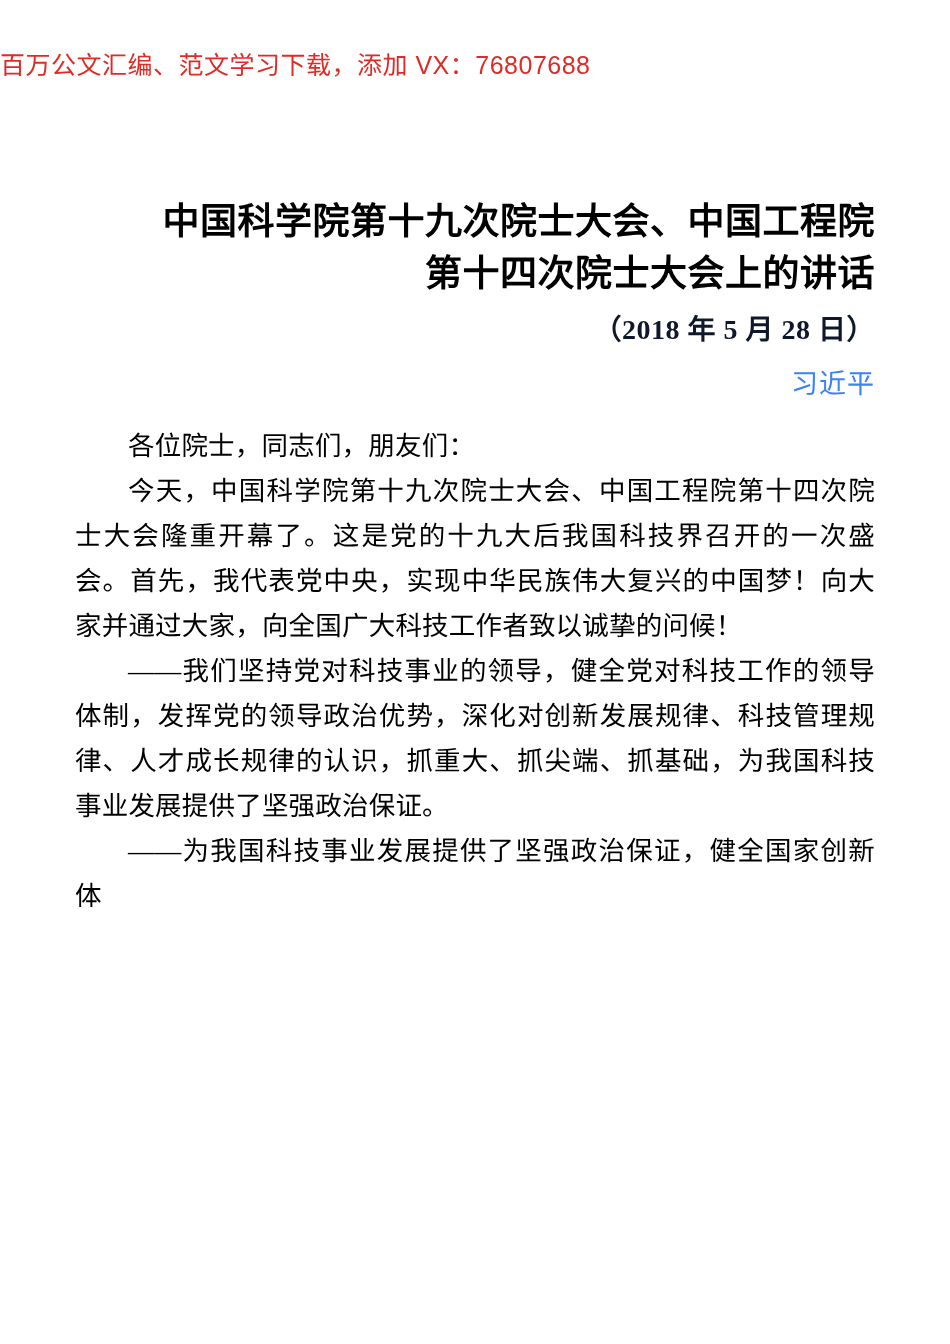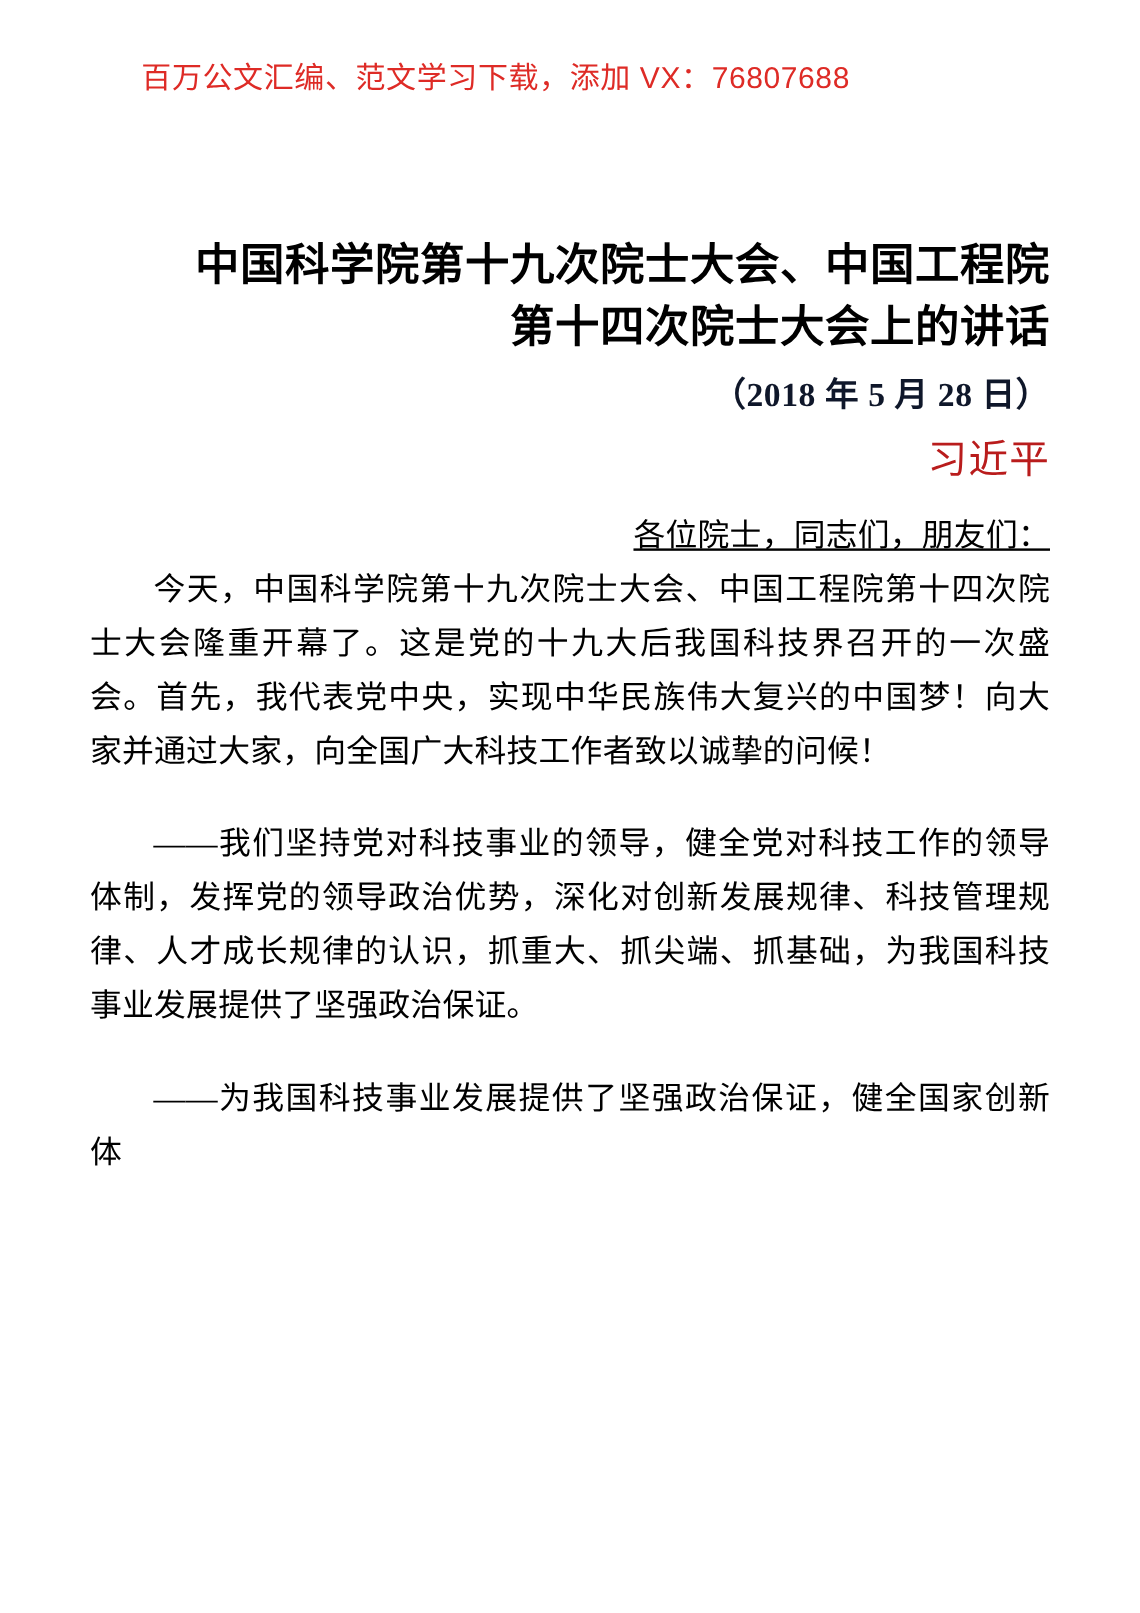--- a/index.html
+++ b/index.html
@@ -16,21 +16,21 @@
     overflow: hidden;
     box-sizing: border-box;
   }
 
   
   .promo-header {
     position: absolute;
     top: 50px;
     left: 0;
     width: 826px;
-    text-align: center;
+    text-align: left;
     font-family: "Liberation Sans", "DejaVu Sans", sans-serif;
     font-size: 25px;
     font-weight: 400;
     letter-spacing: 0.5px;
     color: #DE2B26;
     white-space: nowrap;
     line-height: 1.2;
   }
 
   
@@ -54,24 +54,24 @@
     font-family: "Liberation Serif", "DejaVu Serif", serif;
     font-size: 28px;
     font-weight: bold;
     line-height: 44px;
     color: #0f172a;
     margin: 8px 0 0 0;
     letter-spacing: 0.5px;
   }
   .doc-author {
     font-family: "Liberation Serif", "DejaVu Serif", serif;
-    font-size: 33px;
+    font-size: 27px;
     font-weight: 400;
     line-height: 44px;
-    color: #b91c1c;
+    color: #3b82f6;
     margin: 10px 0 0 0;
     letter-spacing: 1px;
   }
 
   
   .doc-body {
     position: absolute;
     top: 424px;
     left: 75px;
     width: 800px;
@@ -82,26 +82,24 @@
     line-height: 45px;
     color: #000000;
     margin: 0;
     text-align: justify;
     text-justify: inter-ideograph;
     text-indent: 2em;
     letter-spacing: 0.2px;
     word-break: break-all;
   }
   .doc-para.salutation {
-    text-align: right;
-    text-decoration: underline;
+    text-align: left;
   }
   .doc-para.dash-para {
     text-align: justify;
-    margin-top: 32px;
   }
 </style>
 </head>
 <body>
 
 <div class="page">
 
   <div class="promo-header" style="color: rgb(222, 43, 38);">百万公文汇编、范文学习下载，添加 VX：76807688</div>
 
   <div class="title-block">

